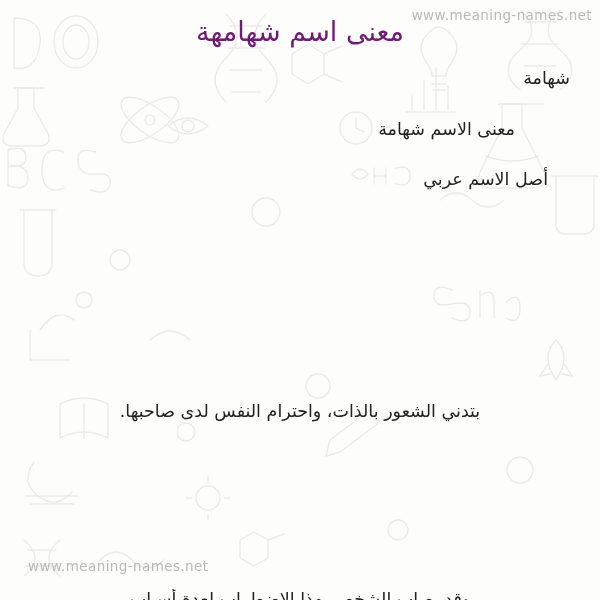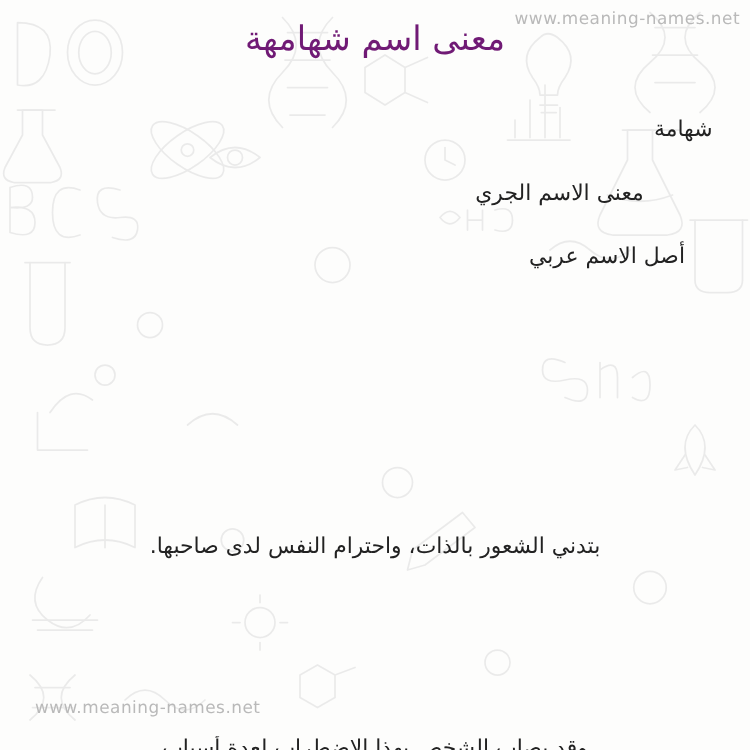--- a/index.html
+++ b/index.html
@@ -74,21 +74,20 @@
   }
 
   
   .content {
     position: absolute;
     top: 70px;
     left: 0;
     right: 0;
     padding: 0 30px;
     direction: rtl;
-    margin-top: 26px;
   }
   .line {
     color: #222222;
     font-size: 17.5px;
     line-height: 1.0;
     white-space: nowrap;
     direction: rtl;
   }
   .line.indent-1 { padding-right: 22px; }
   .line.indent-2 { padding-right: 55px; }
@@ -217,21 +216,21 @@
 
   <div class="watermark top">www.meaning-names.net</div>
 
   <div class="title">معنى اسم شهامهة</div>
 
   <div class="content">
 
     <div class="line right">شهامة</div>
     <div class="spacer-lg"></div>
 
-    <div class="line indent-2 right">معنى الاسم الجري</div>
+    <div class="line indent-2 right">معنى الاسم شهامة</div>
     <div class="spacer-lg"></div>
 
     <div class="line indent-1 right">أصل الاسم عربي</div>
     <div class="spacer-lg"></div>
     <div class="spacer-sm"></div>
 
     <div class="spacer-lg"></div>
 
     <div class="spacer-lg"></div>
 

